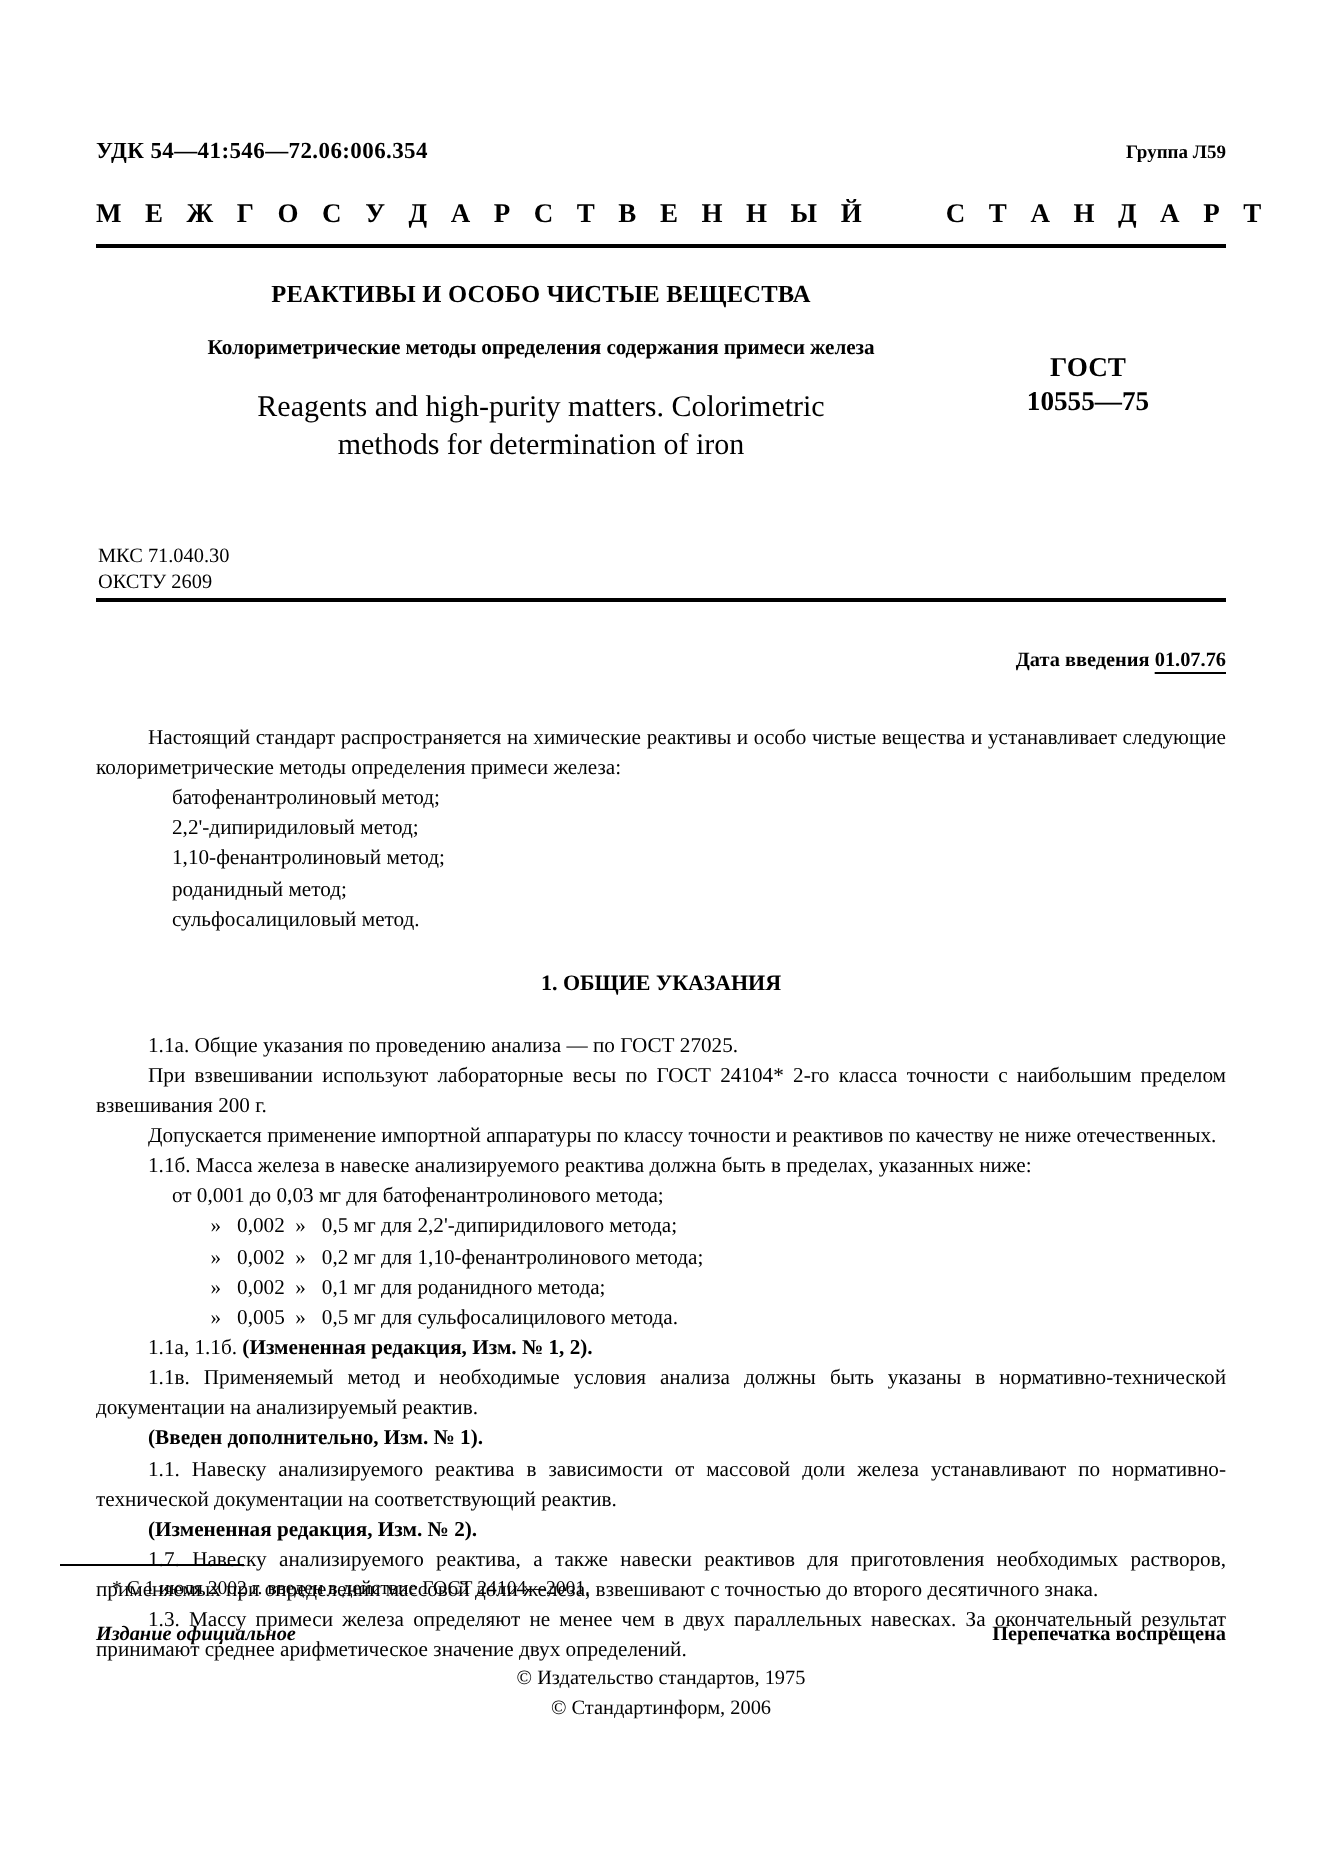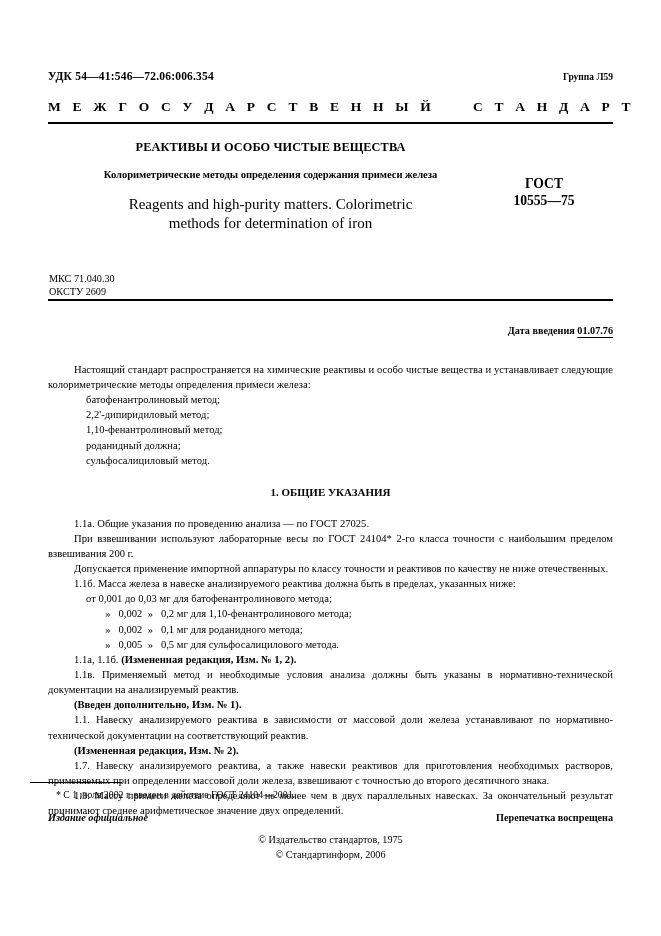--- a/index.html
+++ b/index.html
@@ -236,31 +236,32 @@
     <span class="date-val">01.07.76</span>
   </div>
 
   <div class="body">
 
     <p class="p">Настоящий стандарт распространяется на химические реактивы и особо чистые вещества и устанавливает следующие колориметрические методы определения примеси железа:</p>
 
     <p class="li">батофенантролиновый метод;</p>
     <p class="li">2,2'-дипиридиловый метод;</p>
     <p class="li">1,10-фенантролиновый метод;</p>
-    <p class="li">роданидный должна;</p>
+    <p class="li">роданидный метод;</p>
     <p class="li">сульфосалициловый метод.</p>
 
     <div class="sec-head">1. ОБЩИЕ УКАЗАНИЯ</div>
 
     <p class="p">1.1а. Общие указания по проведению анализа — по ГОСТ 27025.</p>
     <p class="p">При взвешивании используют лабораторные весы по ГОСТ 24104* 2-го класса точности с наибольшим пределом взвешивания 200 г.</p>
     <p class="p">Допускается применение импортной аппаратуры по классу точности и реактивов по качеству не ниже отечественных.</p>
     <p class="p">1.1б. Масса железа в навеске анализируемого реактива должна быть в пределах, указанных ниже:</p>
 
     <p class="li">от 0,001 до 0,03 мг для батофенантролинового метода;</p>
+    <p class="li-dash">  »   0,002  »   0,5 мг для 2,2'-дипиридилового метода;</p>
     <p class="li-dash">  »   0,002  »   0,2 мг для 1,10-фенантролинового метода;</p>
     <p class="li-dash">  »   0,002  »   0,1 мг для роданидного метода;</p>
     <p class="li-dash">  »   0,005  »   0,5 мг для сульфосалицилового метода.</p>
 
     <p class="bold-note"><span class="plain">1.1а, 1.1б. </span><span>(Измененная редакция, Изм. № 1, 2).</span></p>
 
     <p class="p">1.1в. Применяемый метод и необходимые условия анализа должны быть указаны в нормативно-технической документации на анализируемый реактив.</p>
 
     <p class="bold-note">(Введен дополнительно, Изм. № 1).</p>
 

